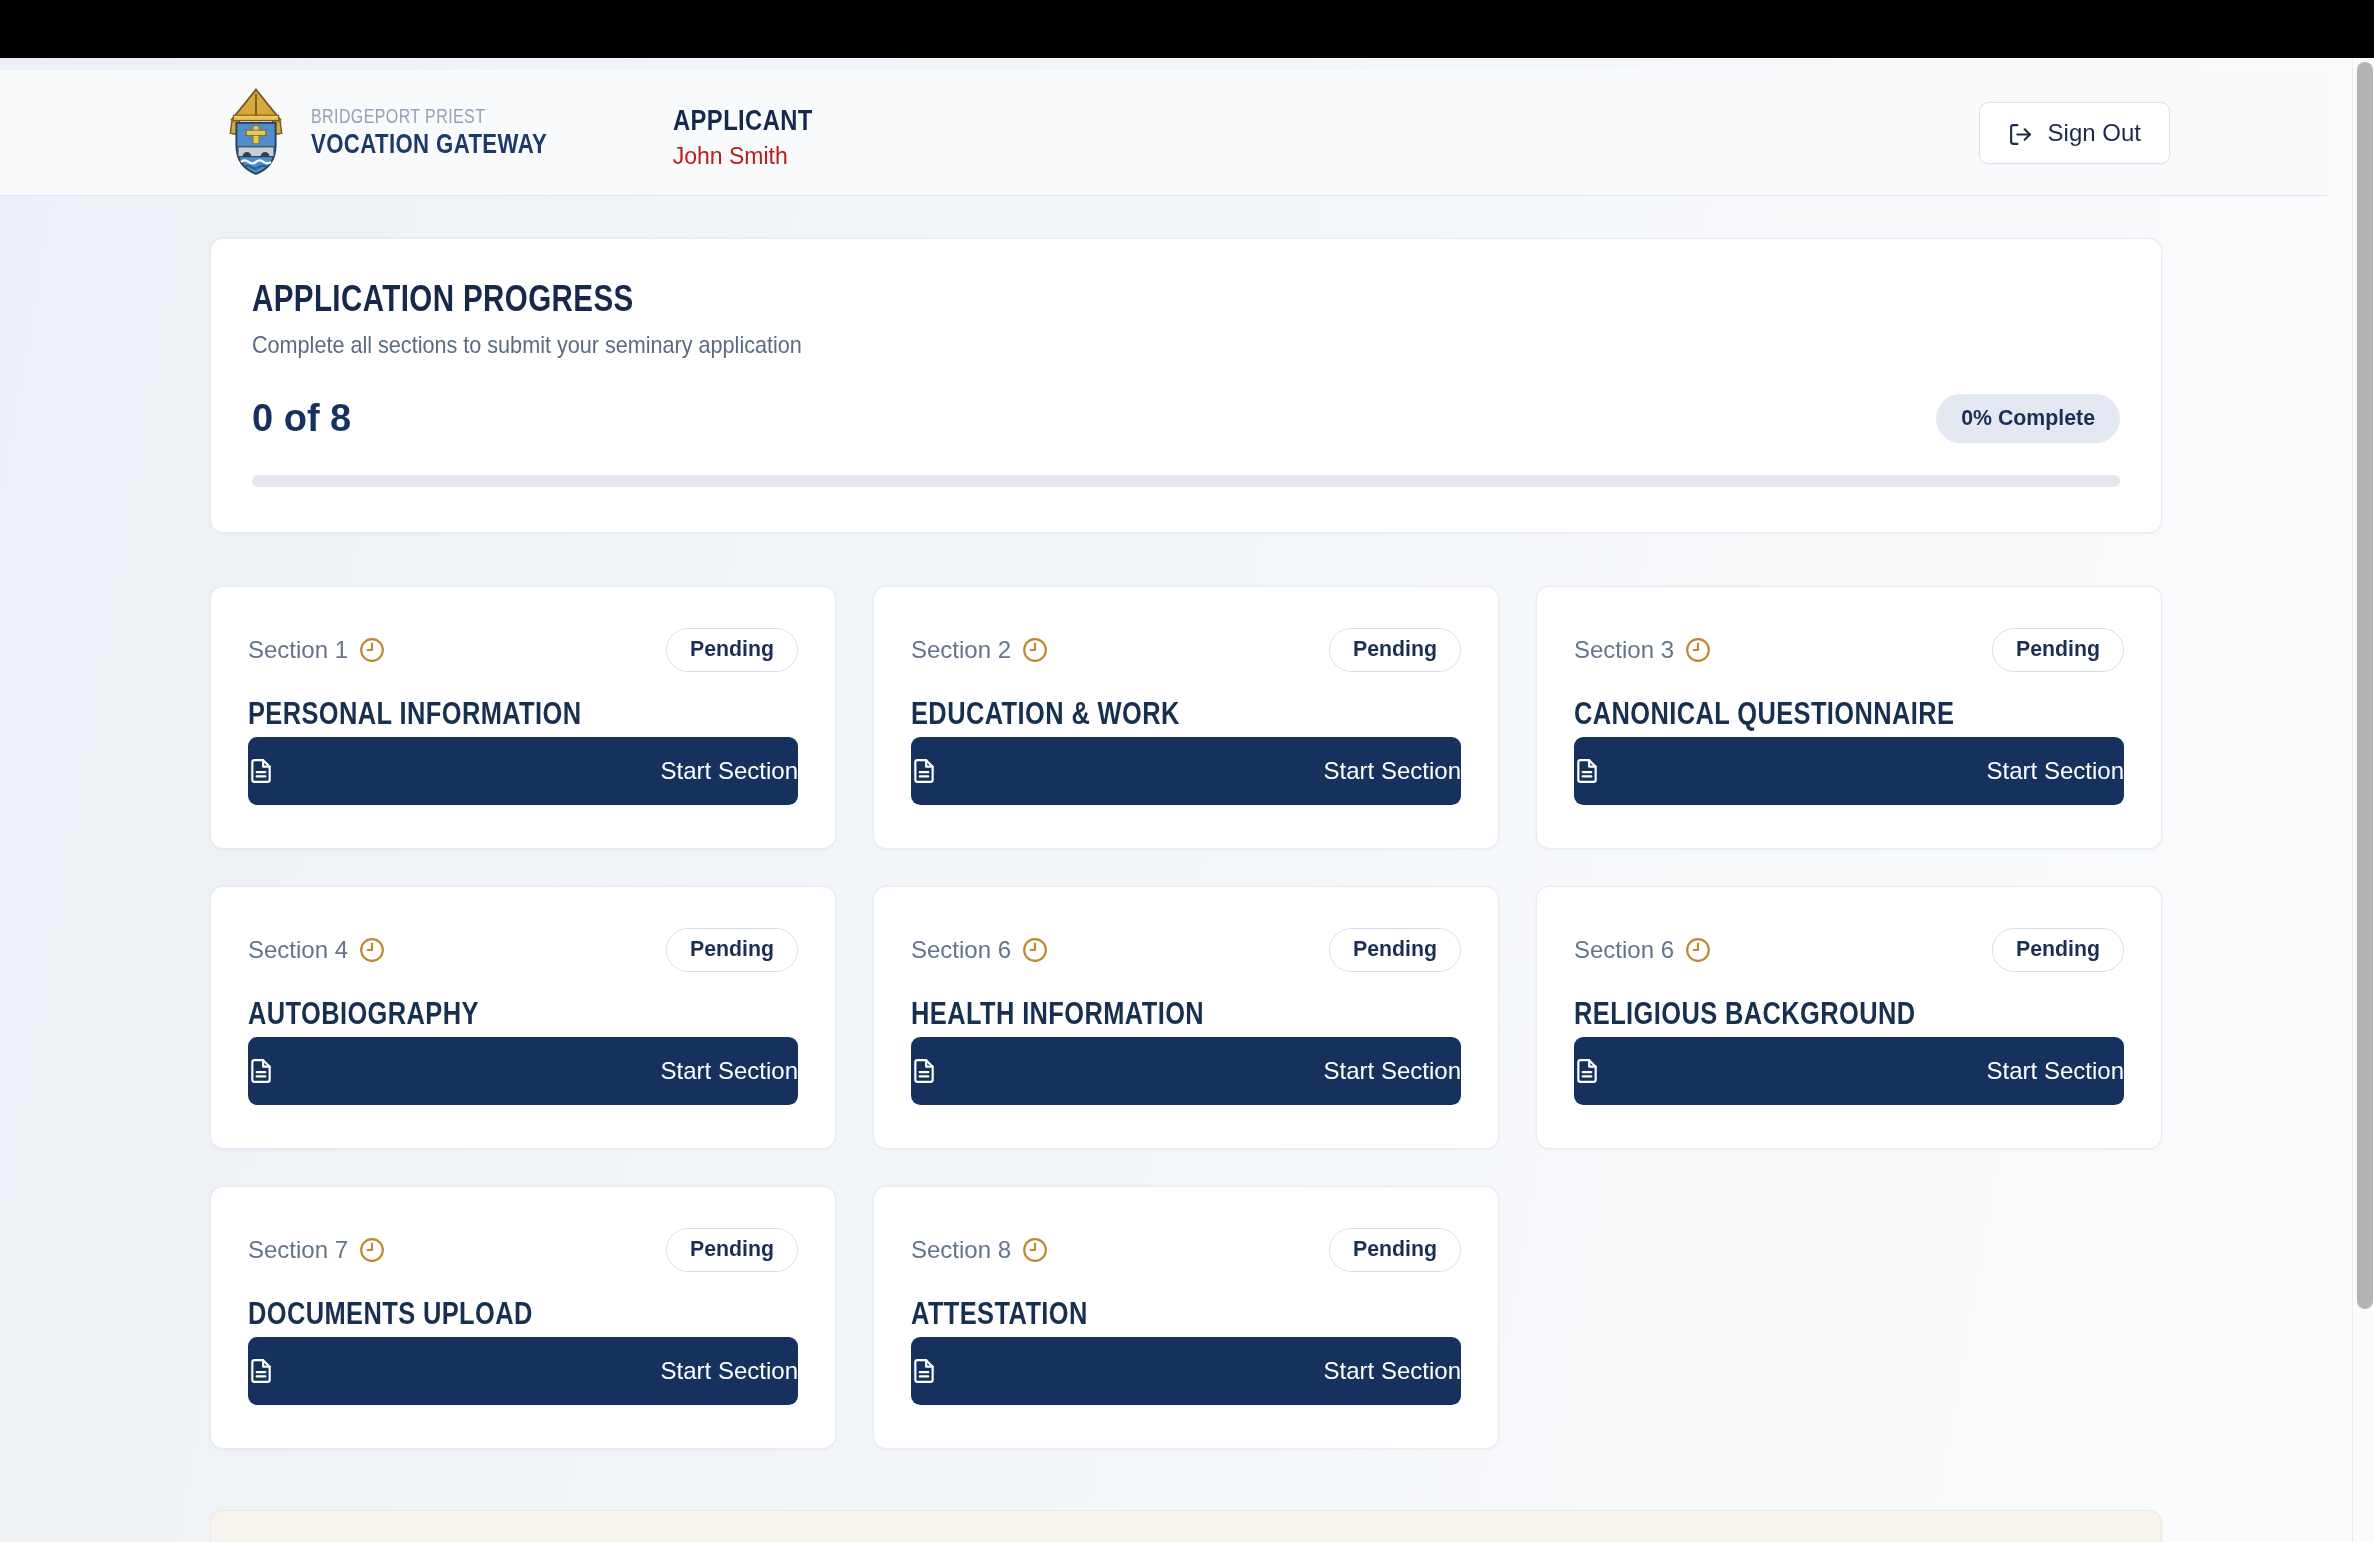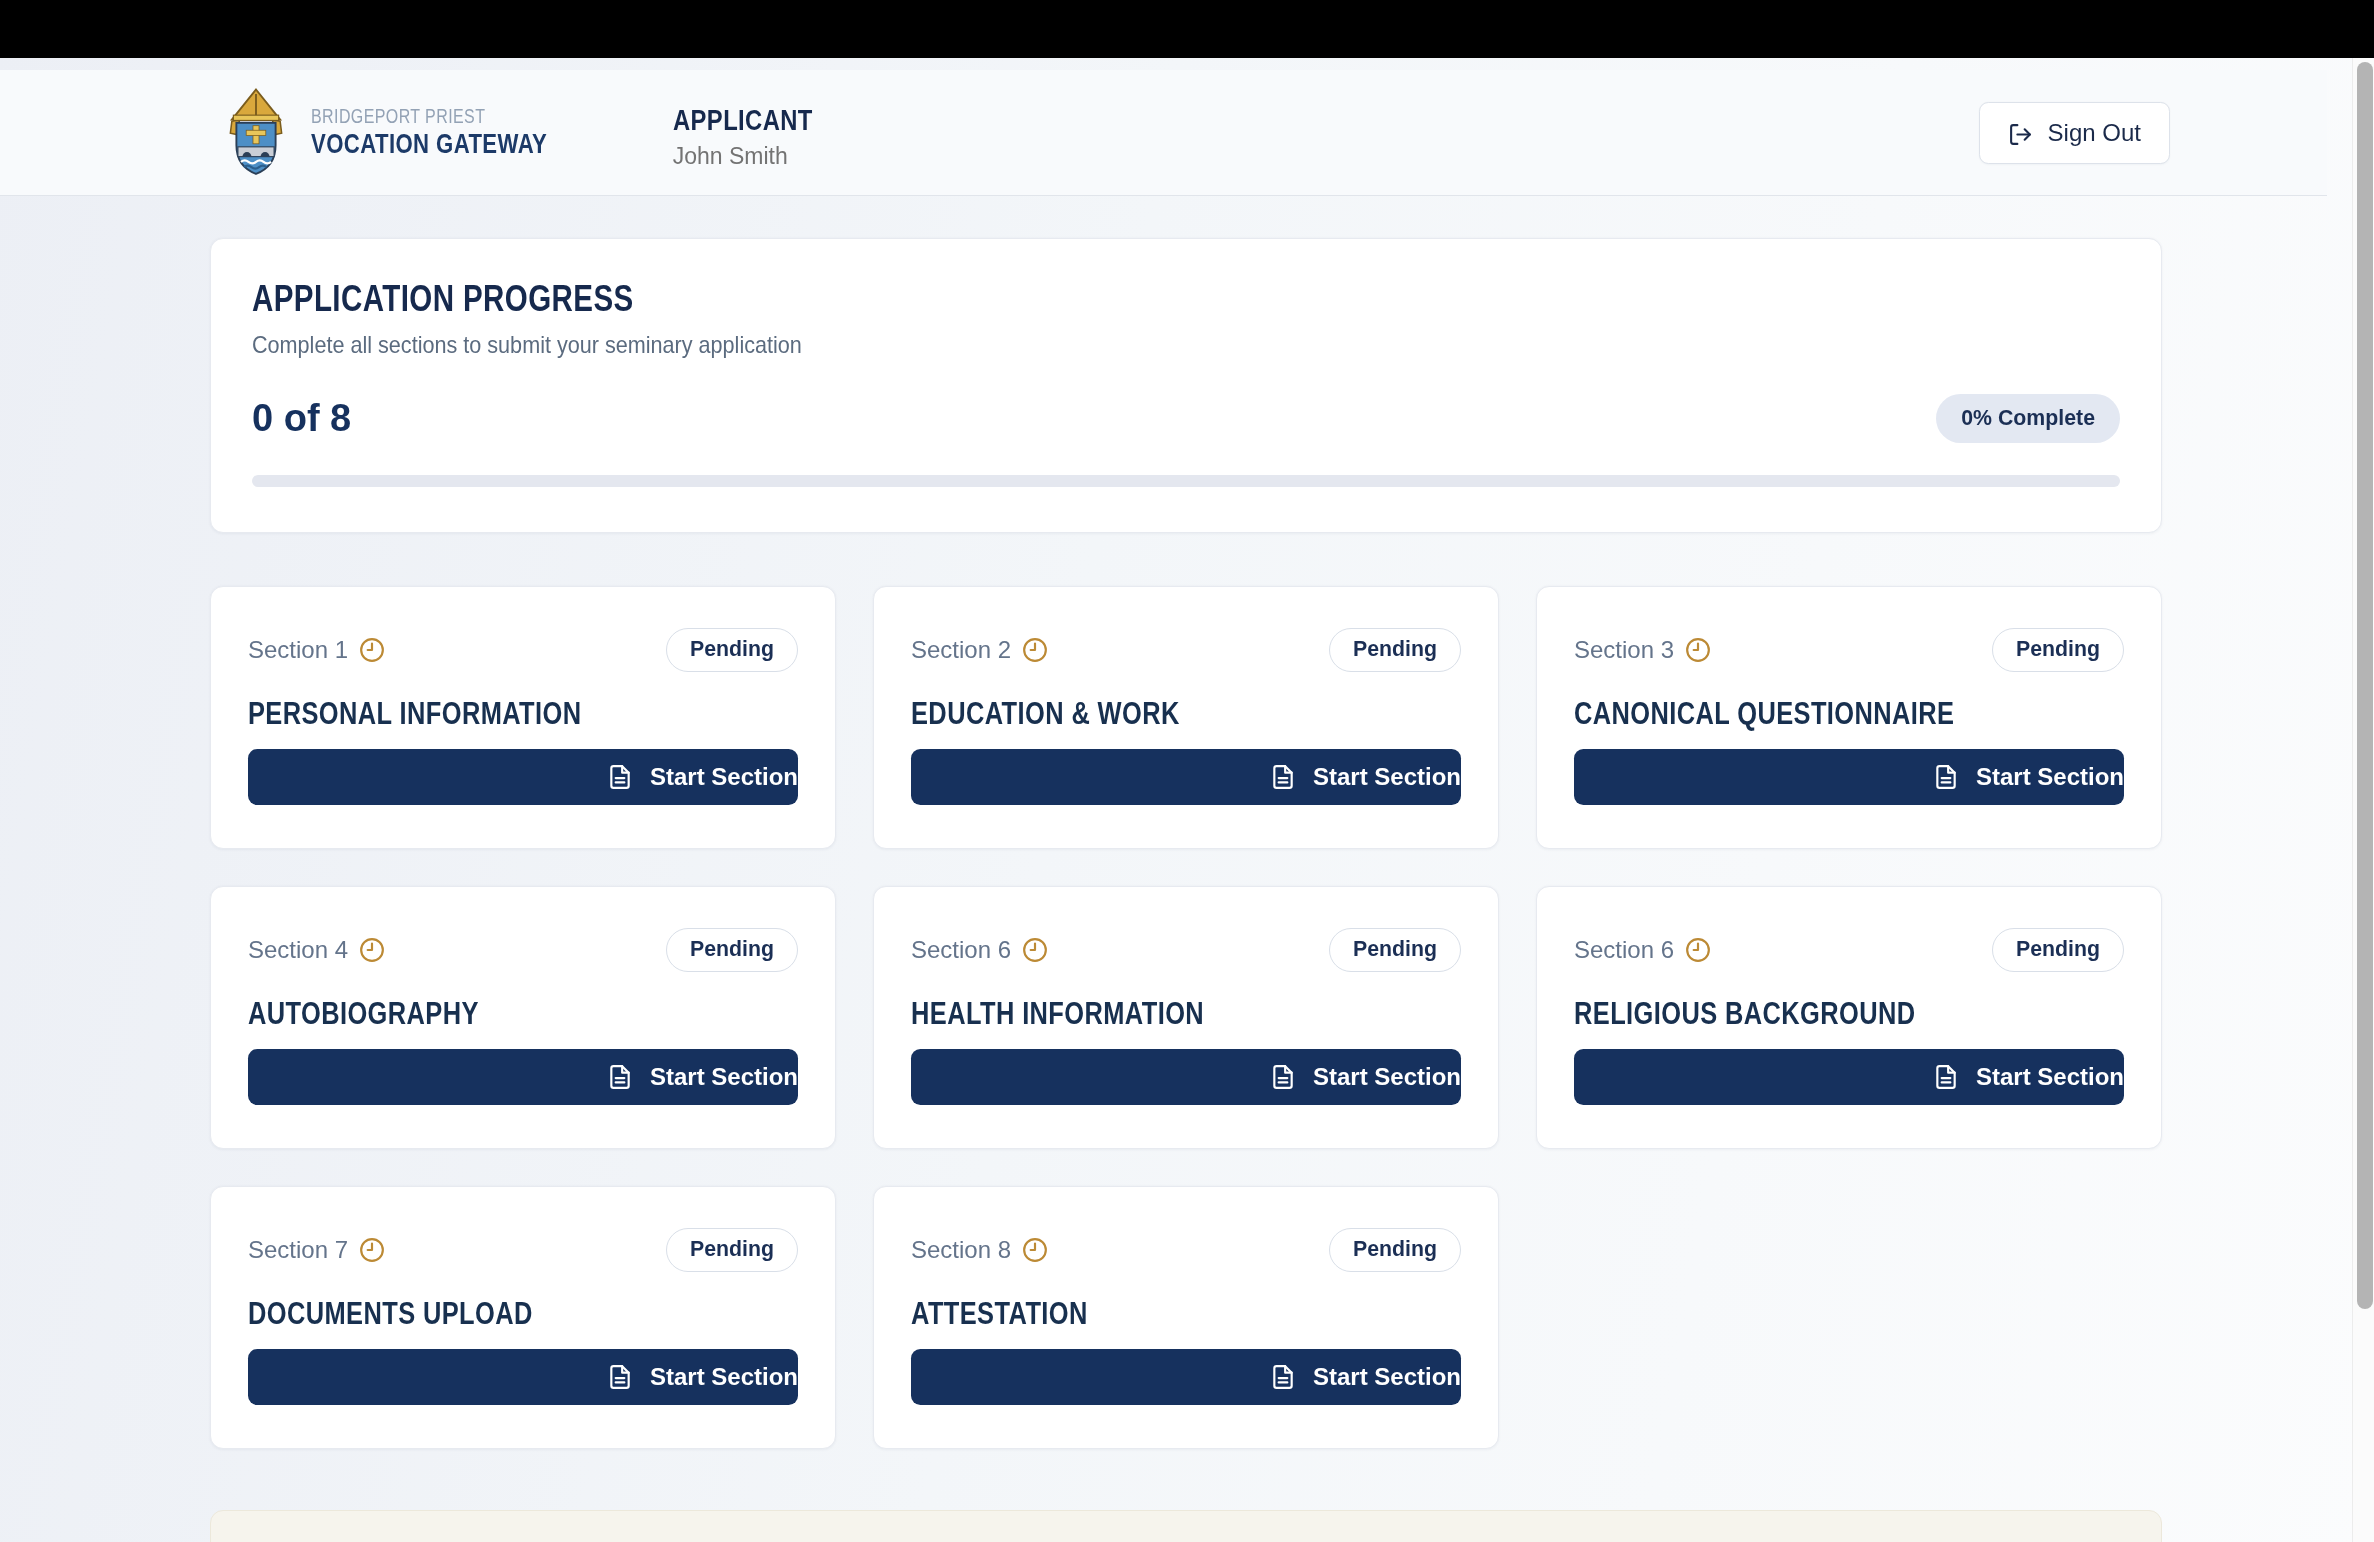--- a/index.html
+++ b/index.html
@@ -21,21 +21,21 @@
     position:absolute; top:70px; left:0; width:2327px; height:126px;
     background:#f8fafc; border-bottom:0.9px solid #e1e5eb;padding-left:8px;
   }
   .header-inner { width:1952px; margin-left:210px; height:100%; display:flex; align-items:center; }
   .logo-group { display:flex; align-items:center; gap:16.7px; }
   .crest { width:76px; height:89px; flex:0 0 auto; }
   .logo-text-line1 { font-size:19.5px; letter-spacing:1.9px; color:#93a2b5; font-weight:400; }
   .logo-text-line2 { font-size:27px; font-weight:700; color:#1c3a68; letter-spacing:0.5px; margin-top:1.9px; }
   .user-block { margin-left:74px;margin-top:9px; }
   .role-label { font-size:29px; font-weight:700; color:#16294d; letter-spacing:0.5px; }
-  .user-name { font-size:23px; color:#737373; margin-top:5.6px; }
+  .user-name { font-size:23px; color:#b91c1c; margin-top:5.6px; }
   .header-spacer { flex:1; }
   .signout-btn {
     display:flex; align-items:flex-end; gap:15px;
     background:#fff; border:1.4px solid #dde2ea; border-radius:9.3px;
     padding:16px 28px; font-size:24px; color:#1b2a4a; cursor:pointer;
     box-shadow:0 0.9px 1.9px rgba(20,40,80,.04);
   }
 
   
   .cond { display:inline-block; transform:scaleX(.82); transform-origin:0 50%; letter-spacing:0.5px; white-space:nowrap; }
@@ -71,24 +71,24 @@
   .card-top { display:flex; align-items:center; justify-content:space-between; }
   .card-label-group { display:flex; align-items:center; gap:11px; }
   .section-label { font-size:24px; color:#64748b; }
   .clock { width:26px; height:26px; }
   .pending-badge {
     background:#fff; border:1.4px solid #d9dfe8; border-radius:927px;
     font-size:21.3px; font-weight:700; color:#1b2f55; padding:8.3px 23px;
   }
   .card-title { margin-top:24px; font-size:31px; font-weight:700; color:#18304f; }
   .start-btn {
-    margin-top:auto; height:56px; width:100%;
+    margin-top:auto; height:68px; width:100%;
     background:#16315e; color:#fff; border:none; border-radius:9.3px;
     font-size:24px; font-family:inherit; cursor:pointer;
-    display:flex; align-items:center; justify-content:flex-end; gap:16.7px;font-weight:bold;
+    display:flex; align-items:center; justify-content:space-between; gap:16.7px;
   }
   .file-icon { width:26px; height:26px; }
 
   
   .ready-card {
     margin-top:61px; background:#f6f4ed; border:0.9px solid #ece8db; border-radius:13px;
     padding:32px 41px 56px 41px;
   }
   .ready-row { display:flex; align-items:center; gap:20.4px; }
   .ready-title { font-size:34px; font-weight:700; color:#16294d; }

